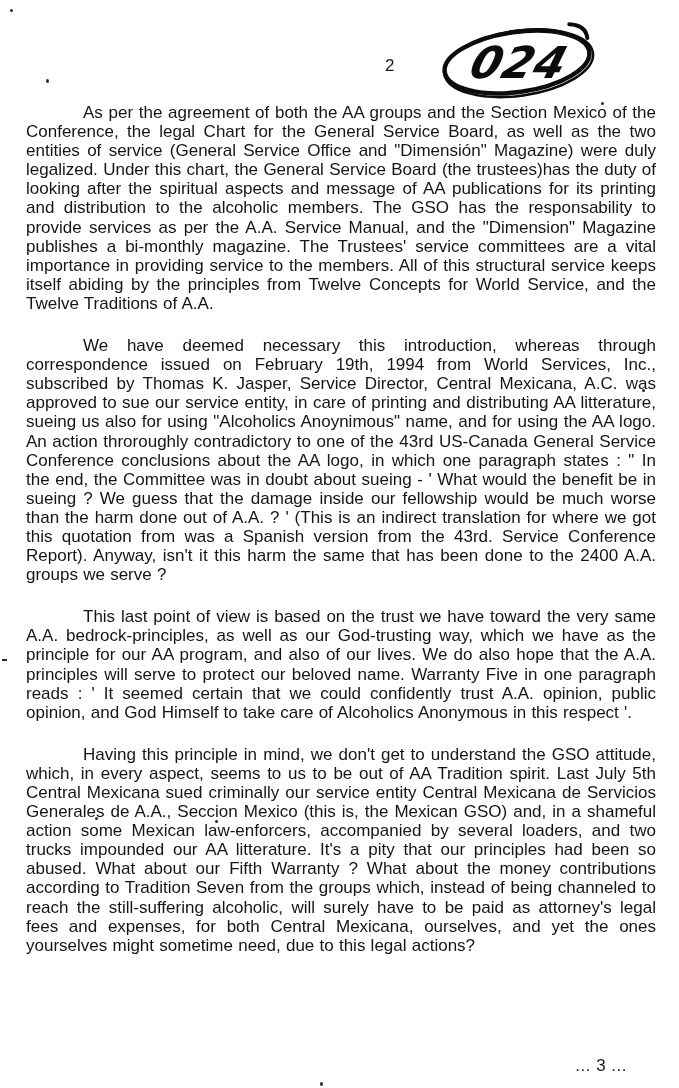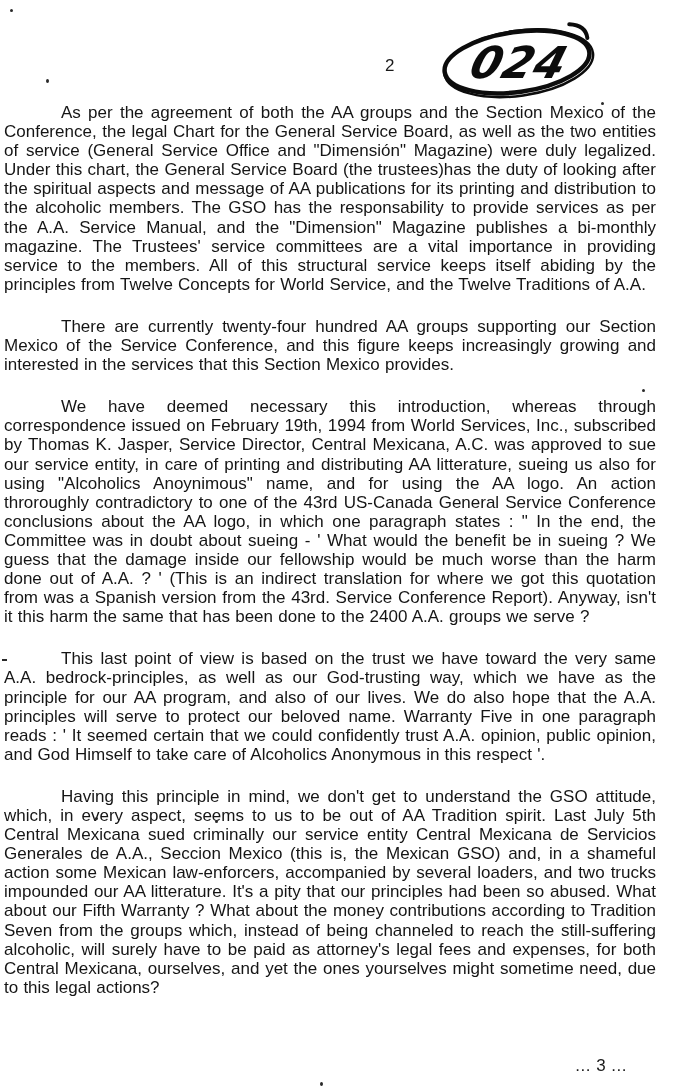--- a/index.html
+++ b/index.html
@@ -28,21 +28,21 @@
     color: #1a1a1a;
   }
   .stamp {
     position: absolute;
     left: 436px;
     top: 20px;
     width: 162px;
     height: 84px;
   }
   .doc-body {
-    padding: 0 23px 0 4px;
+    padding: 0 23px 0 26px;
     font-size: 17px;
     line-height: 19.1px;
     text-align: justify;
     word-spacing: 0.5px;
   }
   .para {
     margin: 0 0 23px 0;
     text-indent: 57px;
   }
   .para-4 { }
@@ -83,21 +83,20 @@
         <path d="M138 12 q 16 3 16 16" fill="none" stroke="#0c0c0c" stroke-width="4" stroke-linecap="round"></path>
       </g>
       <g transform="translate(79 58) skewX(-16)">
         <text x="0" y="0" text-anchor="middle" font-family="DejaVu Sans, sans-serif" font-size="44" font-weight="bold" font-style="italic" fill="#0c0c0c" letter-spacing="1">024</text>
       </g>
     </svg>
   </header>
 
   <main class="doc-body">
     <p class="para para-1">As per the agreement of both the AA groups and the Section Mexico of the Conference, the legal Chart for the General Service Board, as well as the two entities of service (General Service Office and "Dimensión" Magazine) were duly legalized.  Under this chart, the General Service Board (the trustees)has the duty of looking after the spiritual aspects and message of AA publications for its printing and distribution to the alcoholic members.  The GSO has the responsability to provide services as per the A.A. Service Manual, and the "Dimension" Magazine publishes a bi-monthly magazine.  The Trustees' service committees are a vital importance in providing service to the members.  All of this structural service keeps itself abiding by the principles from Twelve Concepts for World Service, and the Twelve Traditions of A.A.</p>
-    <p class="para para-2">There are currently twenty-four hundred AA groups supporting our Section Mexico of the Service Conference, and this figure keeps increasingly growing and interested in the services that this Section Mexico provides.</p>
     <p class="para para-3">We have deemed necessary this introduction, whereas through correspondence issued on February 19th, 1994 from World Services, Inc., subscribed by Thomas K. Jasper, Service Director,  Central Mexicana, A.C. was approved to sue our service entity, in care of printing and distributing AA litterature, sueing us also for using "Alcoholics Anoynimous" name, and for using the AA logo.  An action throroughly  contradictory to one of the 43rd US-Canada General Service Conference conclusions  about the AA logo, in which one paragraph states : " In the end, the Committee was in doubt about sueing - ' What would the benefit be in sueing ?  We guess that the damage inside our fellowship would be much worse than the harm done out of A.A. ? '  (This is an indirect translation for where we got this quotation from was a Spanish version from the 43rd. Service Conference Report). Anyway, isn't it this harm the same that has been done  to the 2400 A.A. groups we serve ?</p>
     <p class="para para-4">This last point of view is based on the trust we have toward the very same A.A. bedrock-principles, as well as our God-trusting way, which we have as the principle for our AA program, and also of our lives.  We do also hope that the A.A. principles will serve to protect our beloved name.   Warranty Five in one paragraph reads : ' It seemed certain that we could confidently trust A.A. opinion, public opinion, and God Himself to take care of Alcoholics Anonymous in this respect '.</p>
     <p class="para para-5">Having this principle in mind, we don't get to understand the GSO attitude, which, in every aspect, seems to us to be out of AA Tradition spirit.  Last July 5th Central Mexicana sued  criminally our service entity Central Mexicana de Servicios Generales de A.A., Seccion Mexico (this is,  the Mexican GSO) and, in a shameful action some Mexican law-enforcers, accompanied by several loaders, and two trucks impounded our AA litterature.  It's a pity that our principles had been so abused.  What about our Fifth Warranty ?  What about the money contributions according to Tradition Seven from the groups which, instead of being channeled to reach the still-suffering alcoholic, will surely have to be paid as attorney's legal fees and expenses, for both Central Mexicana, ourselves, and yet the ones yourselves might sometime need, due to this legal actions?</p>
   </main>
 
   <footer class="page-footer">
     <span>... 3 ...</span>
   </footer>
 
   <span class="speck sp1"></span>

